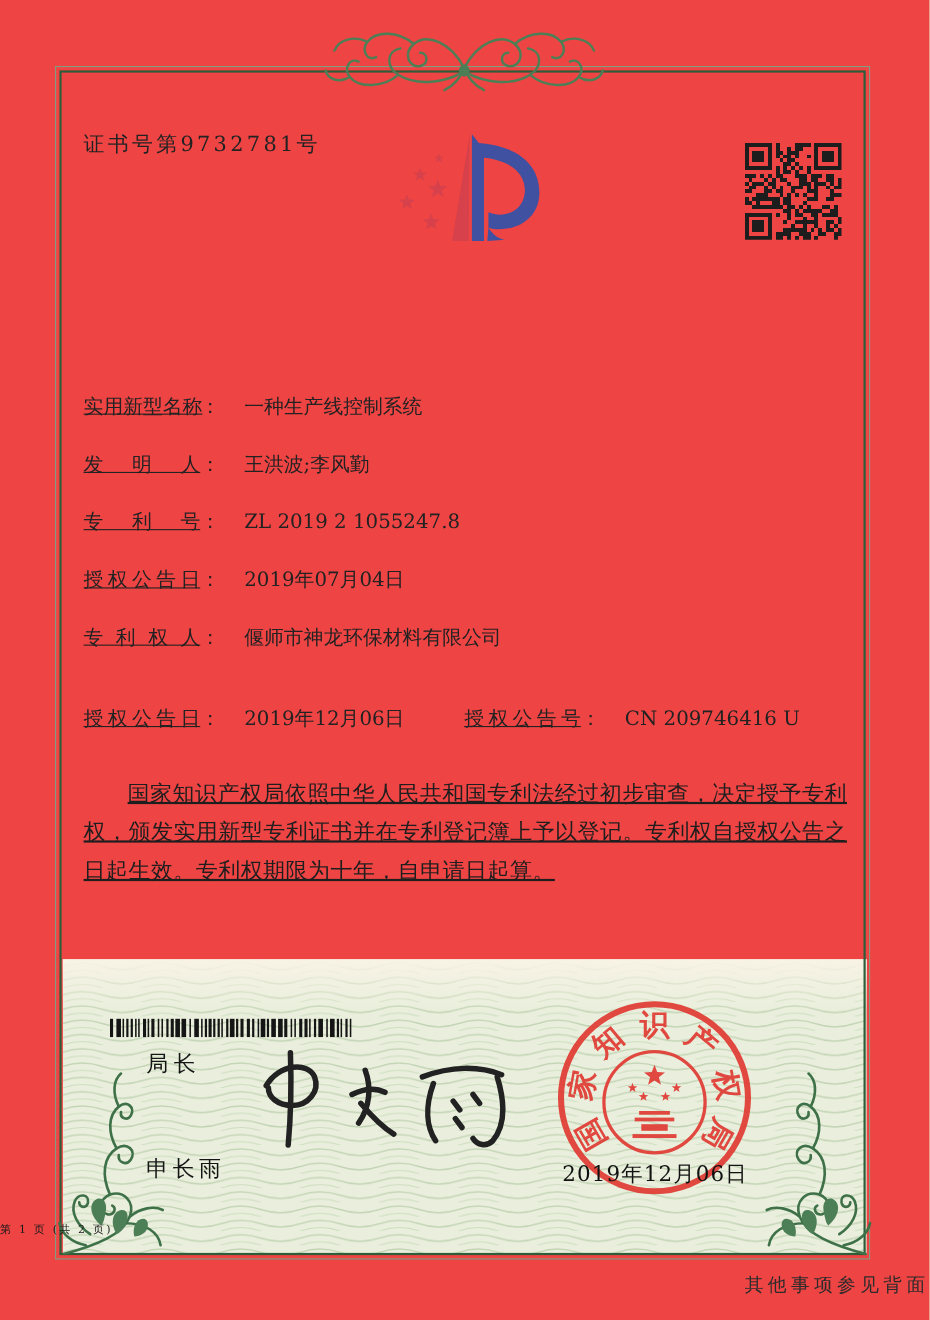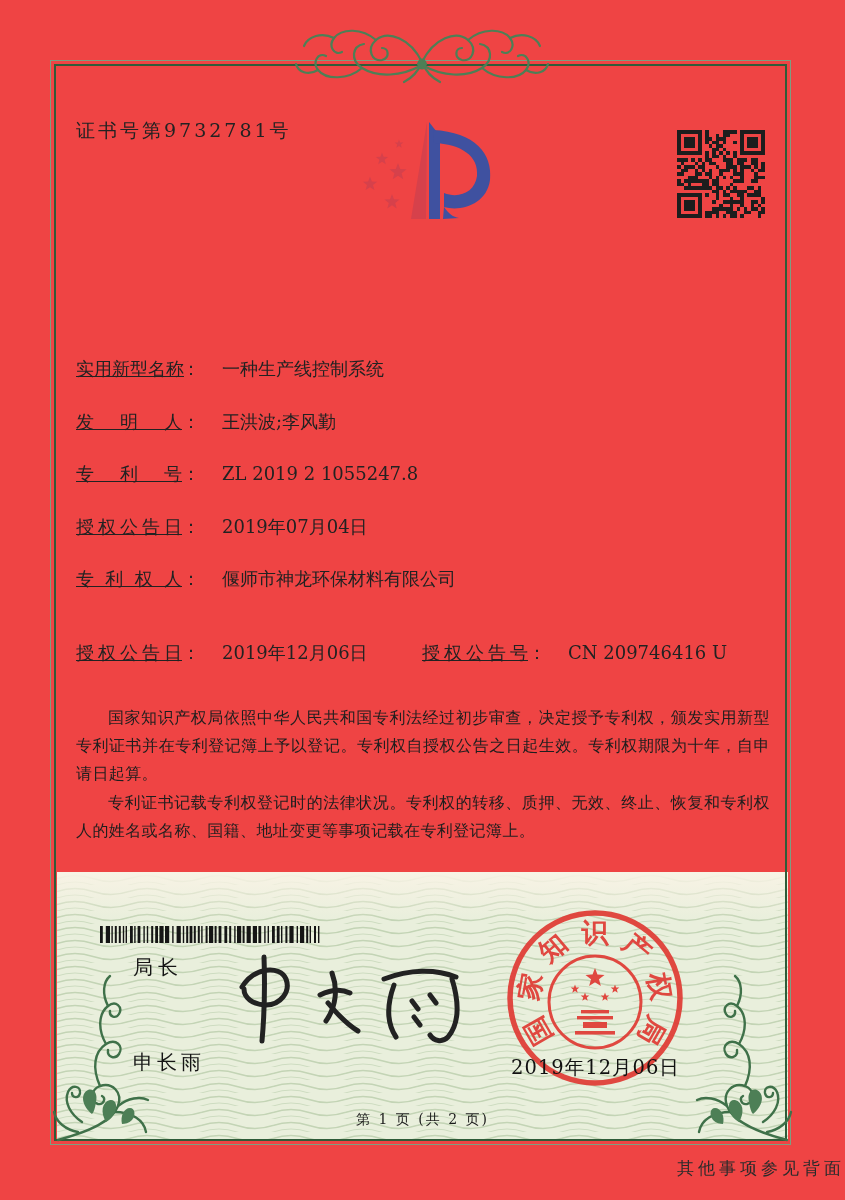--- a/index.html
+++ b/index.html
@@ -15,31 +15,31 @@
   .cert-number{position:absolute;left:76px;top:118px;font-size:19px;letter-spacing:3px;color:#222;}
   .logo{position:absolute;left:337px;top:106px;}
   .qr{position:absolute;left:677px;top:130px;}
   .title{position:absolute;left:0;top:244px;width:100%;text-align:center;
          font-size:46px;font-weight:700;letter-spacing:7px;color:#111;}
   .row{position:absolute;left:76px;font-size:18px;white-space:nowrap;color:#222;}
   .row .lab{display:inline-block;width:106px;text-align:justify;text-align-last:justify;vertical-align:bottom;text-decoration:underline;}
   .row .col{display:inline;}
   .row .val{margin-left:22px;}
   .row2col .right{position:absolute;left:346px;top:0;white-space:nowrap;}
-  .paras{position:absolute;left:76px;top:704px;width:694px;font-size:16px;line-height:1.74;
-         letter-spacing:0.4px;text-align:justify;color:#1e1e1e;}
+  .paras{position:absolute;left:76px;top:704px;width:694px;font-size:20px;line-height:1.74;
+         letter-spacing:0.4px;text-align:justify;color:#1e1e1e;text-decoration:underline;}
   .paras p{margin:0 0 2px 0;text-indent:2em;}
   .barcode{position:absolute;left:100px;top:926px;}
   .director-title{position:absolute;left:133px;top:954px;font-size:20px;letter-spacing:5px;color:#151515;}
   .director-name{position:absolute;left:133px;top:1027px;font-size:20px;letter-spacing:4px;color:#151515;margin-top:22px;}
   .signature{position:absolute;left:228px;top:945px;}
   .seal{position:absolute;left:505px;top:908px;opacity:0.93;}
   .seal-date{position:absolute;left:503px;top:1054px;width:185px;text-align:center;
              font-size:19.5px;letter-spacing:1px;color:#111;}
-  .page-footer{position:absolute;left:0;top:1111px;width:100%;text-align:center;font-size:14px;
+  .page-footer{position:absolute;left:0;top:1111px;width:100%;font-size:10px;
                letter-spacing:2px;color:#1a1a1a;}
   .back-note{position:absolute;left:0;top:1157px;width:100%;text-align:right;font-size:17px;
              letter-spacing:4px;color:#2b2b2b;}
   .flourish-top{position:absolute;left:292px;top:18px;}
   .corner-bl{position:absolute;left:48px;top:972px;}
   .corner-br{position:absolute;left:687px;top:972px;transform:scaleX(-1);}
 </style>
 </head>
 <body>
 
@@ -471,21 +471,20 @@
   <div class="row" style="top:567px">
     <span class="lab">专利权人</span><span class="col">：</span><span class="val">偃师市神龙环保材料有限公司</span>
   </div>
   <div class="row row2col" style="top:641px">
     <span class="lab">授权公告日</span><span class="col">：</span><span class="val">2019年12月06日</span>
     <span class="right"><span class="lab">授权公告号</span><span class="col">：</span><span class="val">CN 209746416 U</span></span>
   </div>
 
   <div class="paras">
     <p>国家知识产权局依照中华人民共和国专利法经过初步审查，决定授予专利权，颁发实用新型专利证书并在专利登记簿上予以登记。专利权自授权公告之日起生效。专利权期限为十年，自申请日起算。</p>
-    <p>专利证书记载专利权登记时的法律状况。专利权的转移、质押、无效、终止、恢复和专利权人的姓名或名称、国籍、地址变更等事项记载在专利登记簿上。</p>
   </div>
 
   <svg class="barcode" width="222" height="17" id="barcode-svg">
       <rect x="0.0" y="0" width="2.8" height="17" fill="#151515"></rect>
       <rect x="5.8" y="0" width="4.2" height="17" fill="#151515"></rect>
       <rect x="11.4" y="0" width="1.4" height="17" fill="#151515"></rect>
       <rect x="14.8" y="0" width="2" height="17" fill="#151515"></rect>
       <rect x="18.8" y="0" width="2" height="17" fill="#151515"></rect>
       <rect x="22.8" y="0" width="1.4" height="17" fill="#151515"></rect>
       <rect x="25.6" y="0" width="1.4" height="17" fill="#151515"></rect>

